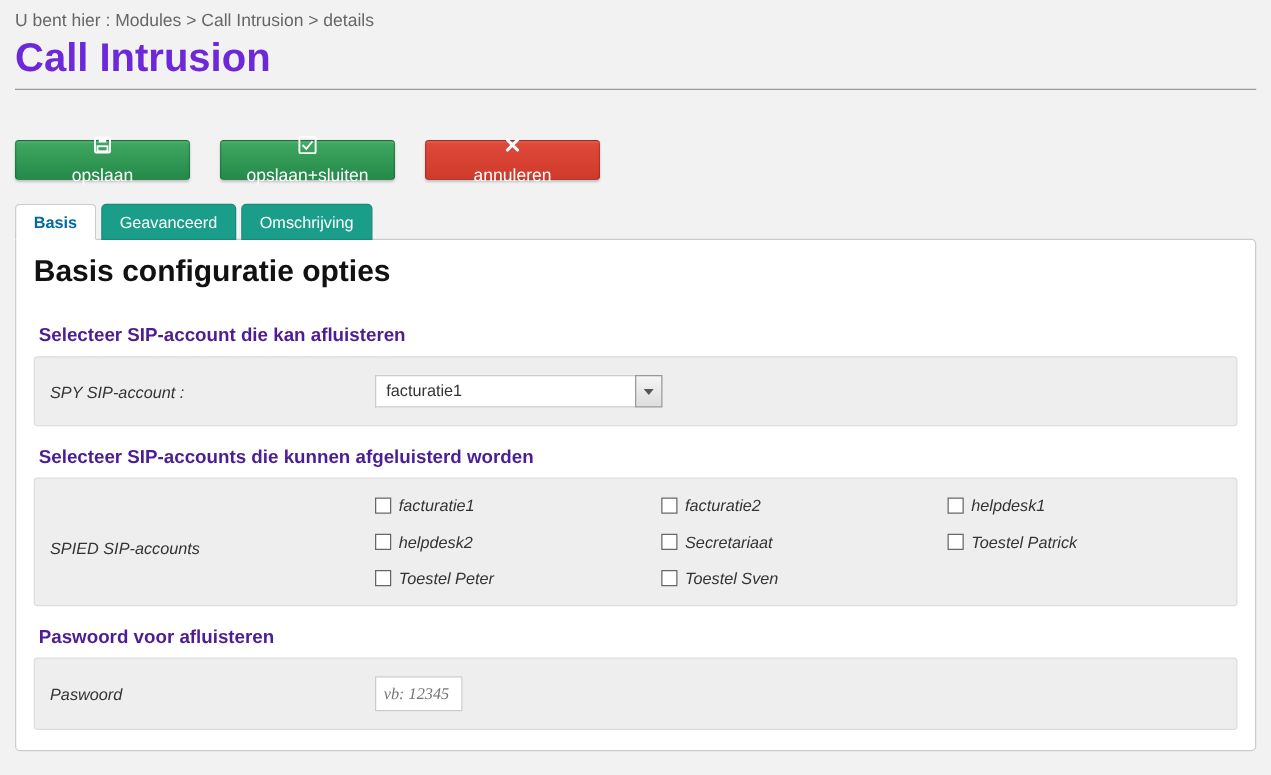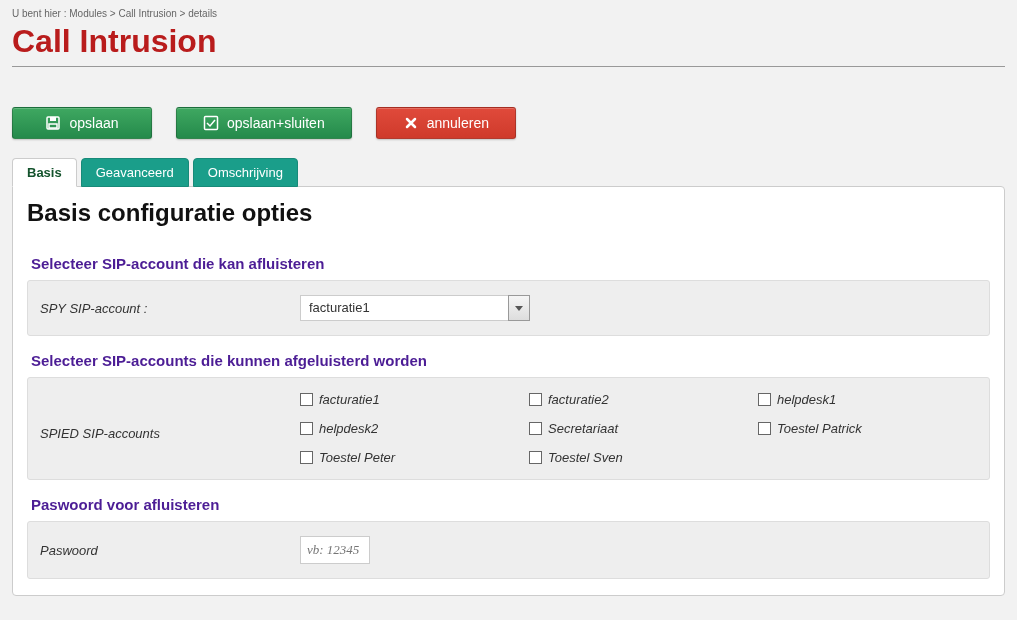--- a/index.html
+++ b/index.html
@@ -4,54 +4,55 @@
   <style>
     * { box-sizing: border-box; margin: 0; padding: 0; }
     body {
       font-family: Arial, Helvetica, sans-serif;
       background: #f2f2f2;
       color: #333;
       padding: 8px 12px;
       width: 1017px;
     }
     .breadcrumb {
-      font-size: 10px;
+      font-size: 14px;
       color: #666;
       margin-bottom: 4px;
     }
     .page-title {
       font-size: 32px;
       font-weight: bold;
-      color: #b91c1c;
+      color: #6d28d9;
       margin-bottom: 6px;
     }
     hr.title-rule {
       border: none;
       border-top: 1px solid #999;
       margin-bottom: 40px;
     }
     .toolbar {
       display: flex;
       gap: 24px;
       margin-bottom: 18px;
     }
     .btn {
       display: inline-flex;
       align-items: center;
       justify-content: center;
       gap: 8px;
-      padding: 6px 26px;
+      padding: 6px 14px;
       min-width: 140px;
       height: 32px;
       border-radius: 3px;
       color: #fff;
       font-size: 14px;
       border: 1px solid rgba(0,0,0,0.2);
       cursor: pointer;
       box-shadow: inset 0 1px 0 rgba(255,255,255,0.2), 0 1px 2px rgba(0,0,0,0.2);
+      flex-direction: column;
     }
     .btn-green {
       background: linear-gradient(#3fa861, #248a4b);
     }
     .btn-red {
       background: linear-gradient(#e04a3b, #cf3a2b);
     }
     .btn .icon {
       display: inline-flex;
       width: 16px;
@@ -67,21 +68,21 @@
       padding: 6px 14px;
       border-radius: 4px 4px 0 0;
       font-size: 13px;
       cursor: pointer;
       border: 1px solid #ccc;
       position: relative;
       top: 1px;
     }
     .tab-active {
       background: #fff;
-      color: #14532d;
+      color: #0369a1;
       font-weight: bold;
       border-bottom: 1px solid #fff;
       z-index: 2;
     }
     .tab-inactive {
       background: #1a9e8a;
       color: #fff;
       border-color: #188a79;
     }
     .panel {

